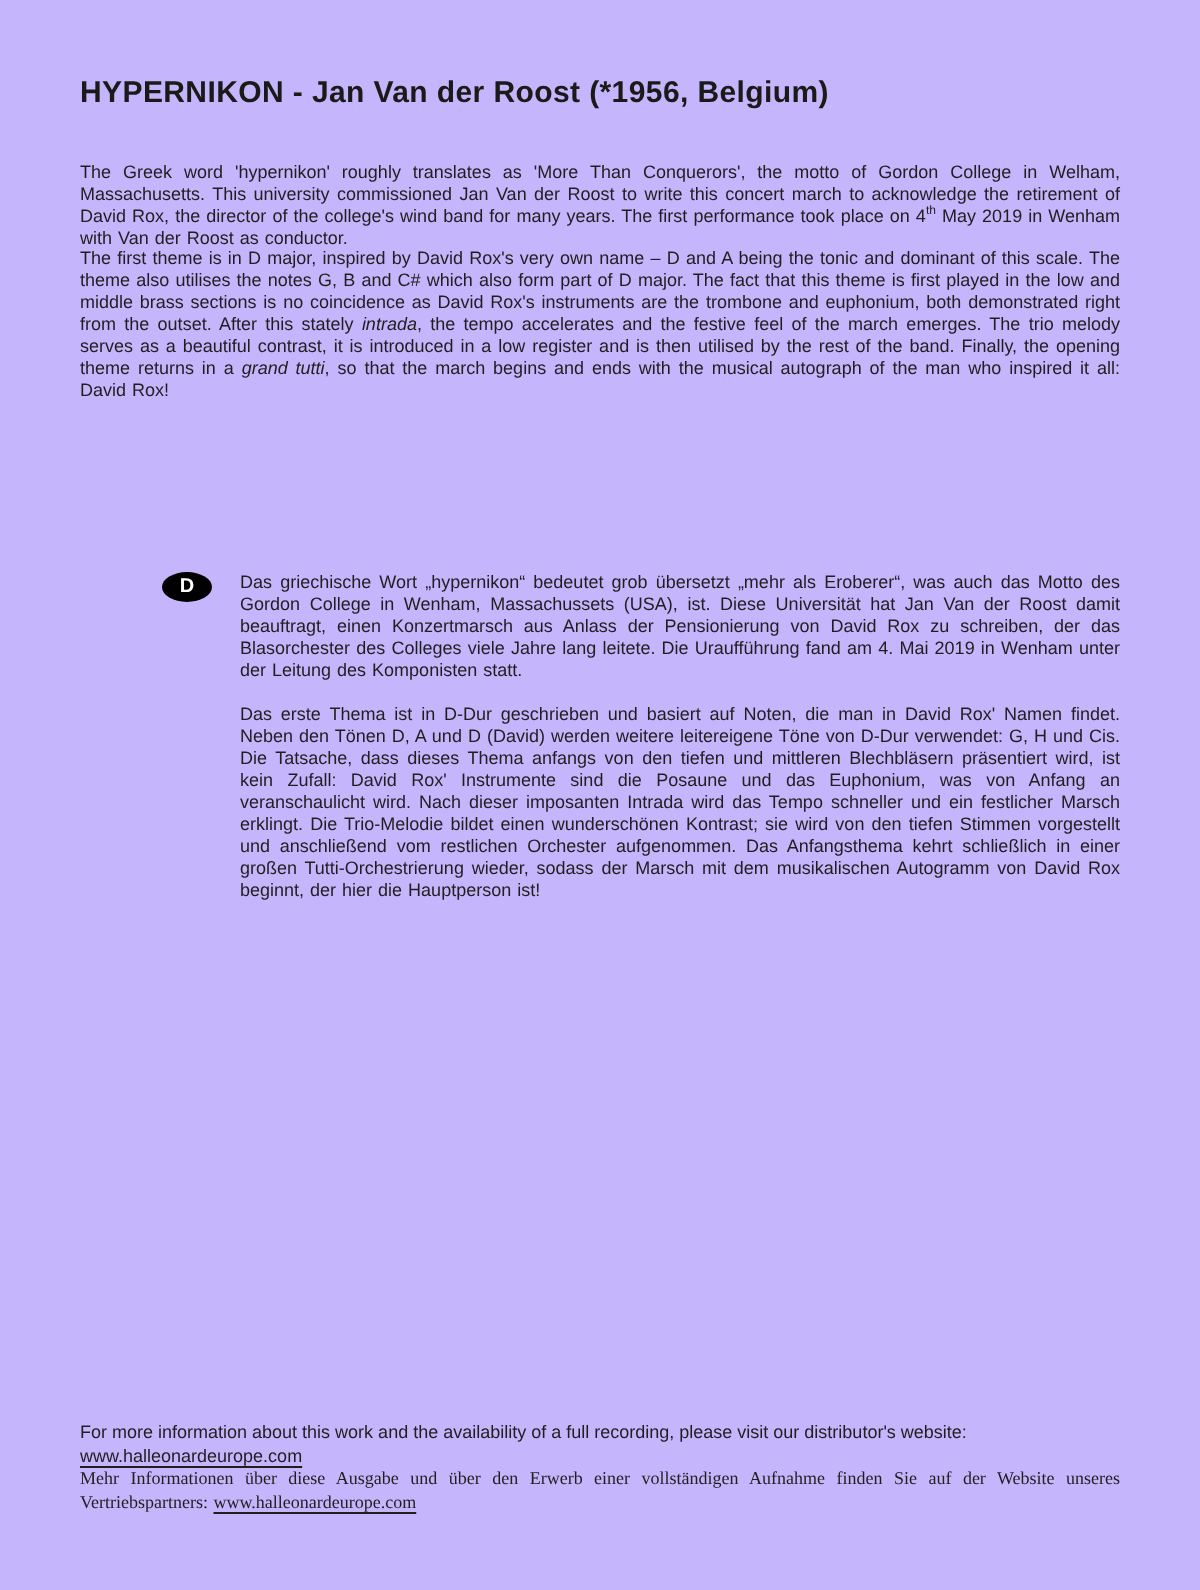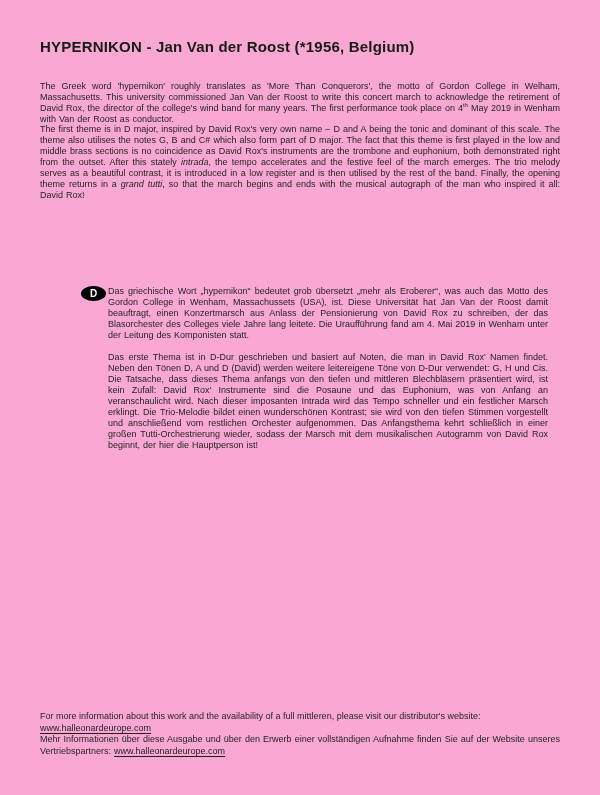--- a/index.html
+++ b/index.html
@@ -2,21 +2,21 @@
 <html><head>
 <meta charset="utf-8">
 <style>
   * { box-sizing: border-box; }
   html, body { margin: 0; padding: 0; background: #e9e9e9; }
   .page {
     position: relative;
     width: 600px;
     height: 795px;
     margin: 0 auto;
-    background: #f9a8d4;
+    background: #c4b5fd;
     font-family: "Liberation Sans", sans-serif;
     color: #1f1f1d;
     overflow: hidden;
   }
   .title {
     position: absolute;
     top: 38px;
     left: 40px;
     right: 40px;
     margin: 0;
@@ -65,34 +65,34 @@
     border-radius: 50%;
     color: #ffffff;
     font-size: 10px;
     font-weight: bold;
     display: flex;
     align-items: center;
     justify-content: center;
     margin-top: 0px;
   }
   .german-text {
-    margin-left: 2px;
+    margin-left: 14px;
     width: 440px;
   }
   .german-text .para + .para { margin-top: 11px; }
   .footer {
     position: absolute;
     top: 711px;
     left: 40px;
     width: 520px;
     font-size: 9px;
     line-height: 11.5px;
   }
   .footer p { margin: 0; }
-  .footer .de-note { text-align: justify; word-spacing: 0.5px; }
+  .footer .de-note { text-align: justify; word-spacing: 0.5px; font-family: Liberation Serif, serif; }
   .footer a {
     color: inherit;
     text-decoration: underline;
     text-underline-offset: 1.5px;
   }
   i.term { font-style: italic; }
 </style>
 </head>
 <body>
 
@@ -106,17 +106,17 @@
 
   <div class="german-section">
     <div class="lang-badge">D</div>
     <div class="german-text">
       <p class="para">Das griechische Wort „hypernikon“ bedeutet grob übersetzt „mehr als Eroberer“, was auch das Motto des Gordon College in Wenham, Massachussets (USA), ist. Diese Universität hat Jan Van der Roost damit beauftragt, einen Konzertmarsch aus Anlass der Pensionierung von David Rox zu schreiben, der das Blasorchester des Colleges viele Jahre lang leitete. Die Uraufführung fand am 4. Mai 2019 in Wenham unter der Leitung des Komponisten statt.</p>
       <p class="para">Das erste Thema ist in D-Dur geschrieben und basiert auf Noten, die man in David Rox' Namen findet. Neben den Tönen D, A und D (David) werden weitere leitereigene Töne von D-Dur verwendet: G, H und Cis. Die Tatsache, dass dieses Thema anfangs von den tiefen und mittleren Blechbläsern präsentiert wird, ist kein Zufall: David Rox' Instrumente sind die Posaune und das Euphonium, was von Anfang an veranschaulicht wird. Nach dieser imposanten Intrada wird das Tempo schneller und ein festlicher Marsch erklingt. Die Trio-Melodie bildet einen wunderschönen Kontrast; sie wird von den tiefen Stimmen vorgestellt und anschließend vom restlichen Orchester aufgenommen. Das Anfangsthema kehrt schließlich in einer großen Tutti-Orchestrierung wieder, sodass der Marsch mit dem musikalischen Autogramm von David Rox beginnt, der hier die Hauptperson ist!</p>
     </div>
   </div>
 
   <div class="footer">
-    <p class="en-note"><span>For more information about this work and the availability of a full mittleren, please visit our distributor's website:</span><br><a href="#">www.halleonardeurope.com</a></p>
+    <p class="en-note"><span>For more information about this work and the availability of a full recording, please visit our distributor's website:</span><br><a href="#">www.halleonardeurope.com</a></p>
     <p class="de-note"><span>Mehr Informationen über diese Ausgabe und über den Erwerb einer vollständigen Aufnahme finden Sie auf der Website unseres Vertriebspartners: </span><a href="#">www.halleonardeurope.com</a></p>
   </div>
 
 </div>
 
 </body></html>

